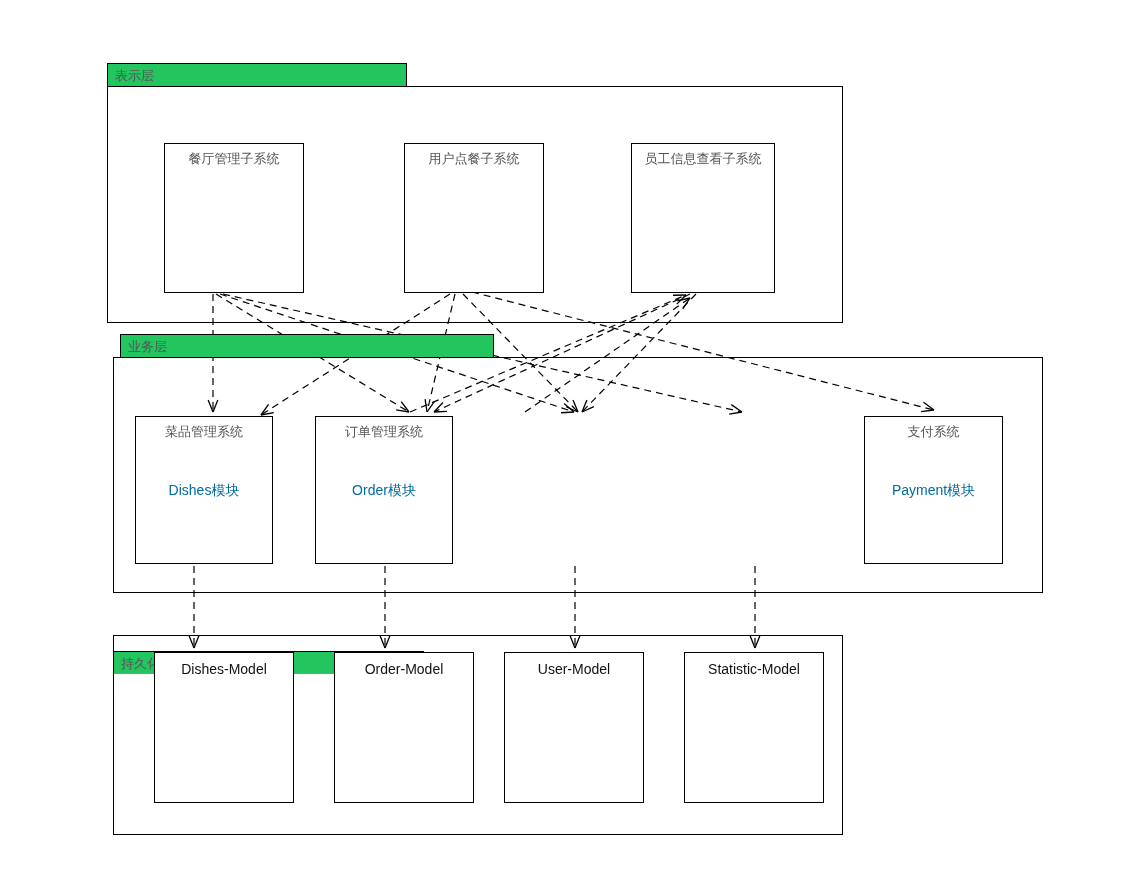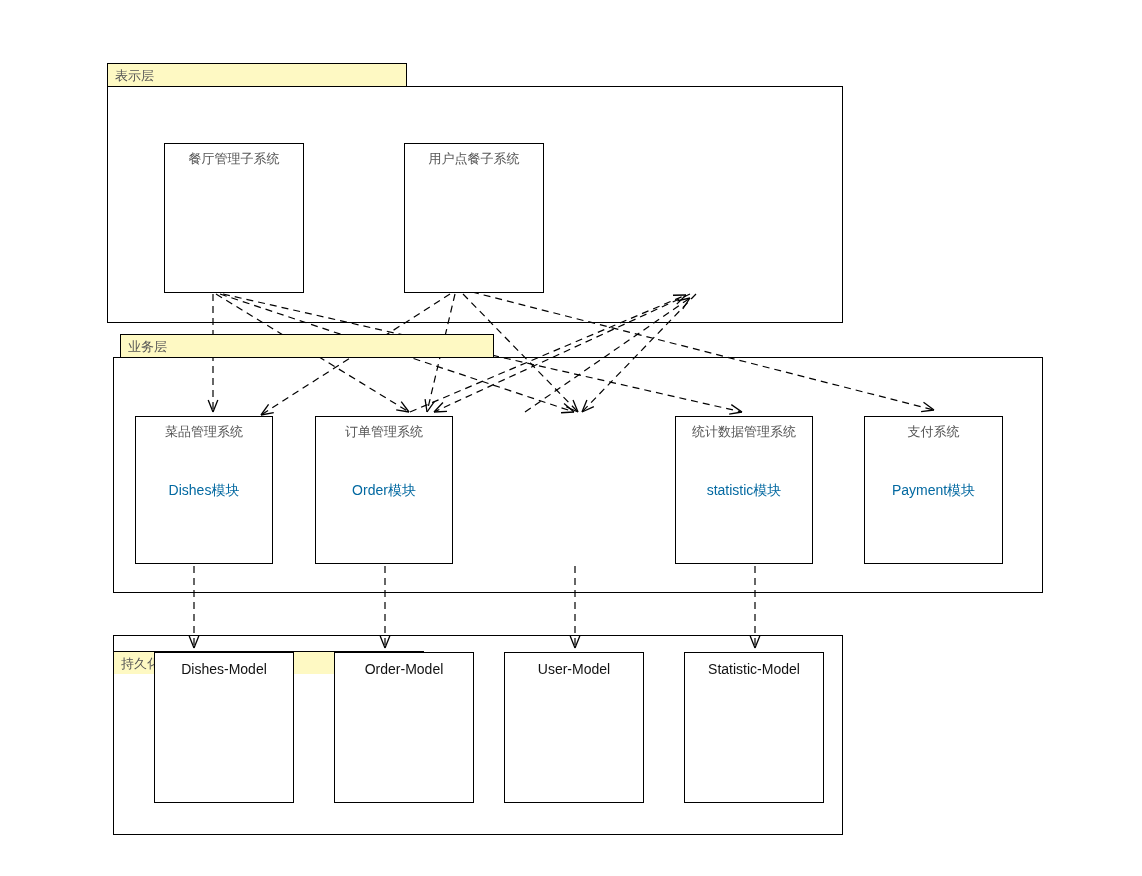--- a/index.html
+++ b/index.html
@@ -29,21 +29,21 @@
   }
   
   .pkg {
     position: absolute;
   }
   .pkg-tab {
     position: absolute;
     box-sizing: border-box;
     border: 1px solid #000000;
     border-bottom: none;
-    background: #fef9c3;
+    background: #22c55e;
     font-size: 13px;
     line-height: 1;
     display: flex;
     align-items: center;
     padding-left: 7px;
     color: #555555;
     z-index: 3;
   }
   .pkg-body {
     position: absolute;
@@ -189,43 +189,42 @@
   </div>
 
   <div class="node" style="left:164px; top:143px; width:140px; height:150px;">
     <div class="node-title">餐厅管理子系统</div>
   </div>
 
   <div class="node" style="left:404px; top:143px; width:140px; height:150px;">
     <div class="node-title">用户点餐子系统</div>
   </div>
 
+  <div class="node" style="left:631px; top:143px; width:144px; height:150px;">
+    <div class="node-title">员工信息查看子系统</div>
+  </div>
 
   <div class="pkg">
     <div class="pkg-tab" style="left:120px; top:334px; width:374px; height:23px;">
       <span>业务层</span>
     </div>
     <div class="pkg-body" style="left:113px; top:357px; width:930px; height:236px;"></div>
   </div>
 
   <div class="node" style="left:135px; top:416px; width:138px; height:148px;">
     <div class="node-title">菜品管理系统</div>
     <div class="node-sub" style="top:65px;">Dishes模块</div>
   </div>
 
   <div class="node" style="left:315px; top:416px; width:138px; height:148px;">
     <div class="node-title">订单管理系统</div>
     <div class="node-sub" style="top:65px;">Order模块</div>
   </div>
 
 
-  <div class="node" style="left:675px; top:416px; width:138px; height:148px;">
-    <div class="node-title">统计数据管理系统</div>
-    <div class="node-sub" style="top:65px;">statistic模块</div>
-  </div>
 
   <div class="node" style="left:864px; top:416px; width:139px; height:148px;">
     <div class="node-title">支付系统</div>
     <div class="node-sub" style="top:65px;">Payment模块</div>
   </div>
 
   <div class="pkg">
     <div class="pkg-tab" style="left:113px; top:612px; width:311px; height:23px;margin-top:39px;">
       <span>持久化层</span>
     </div>

